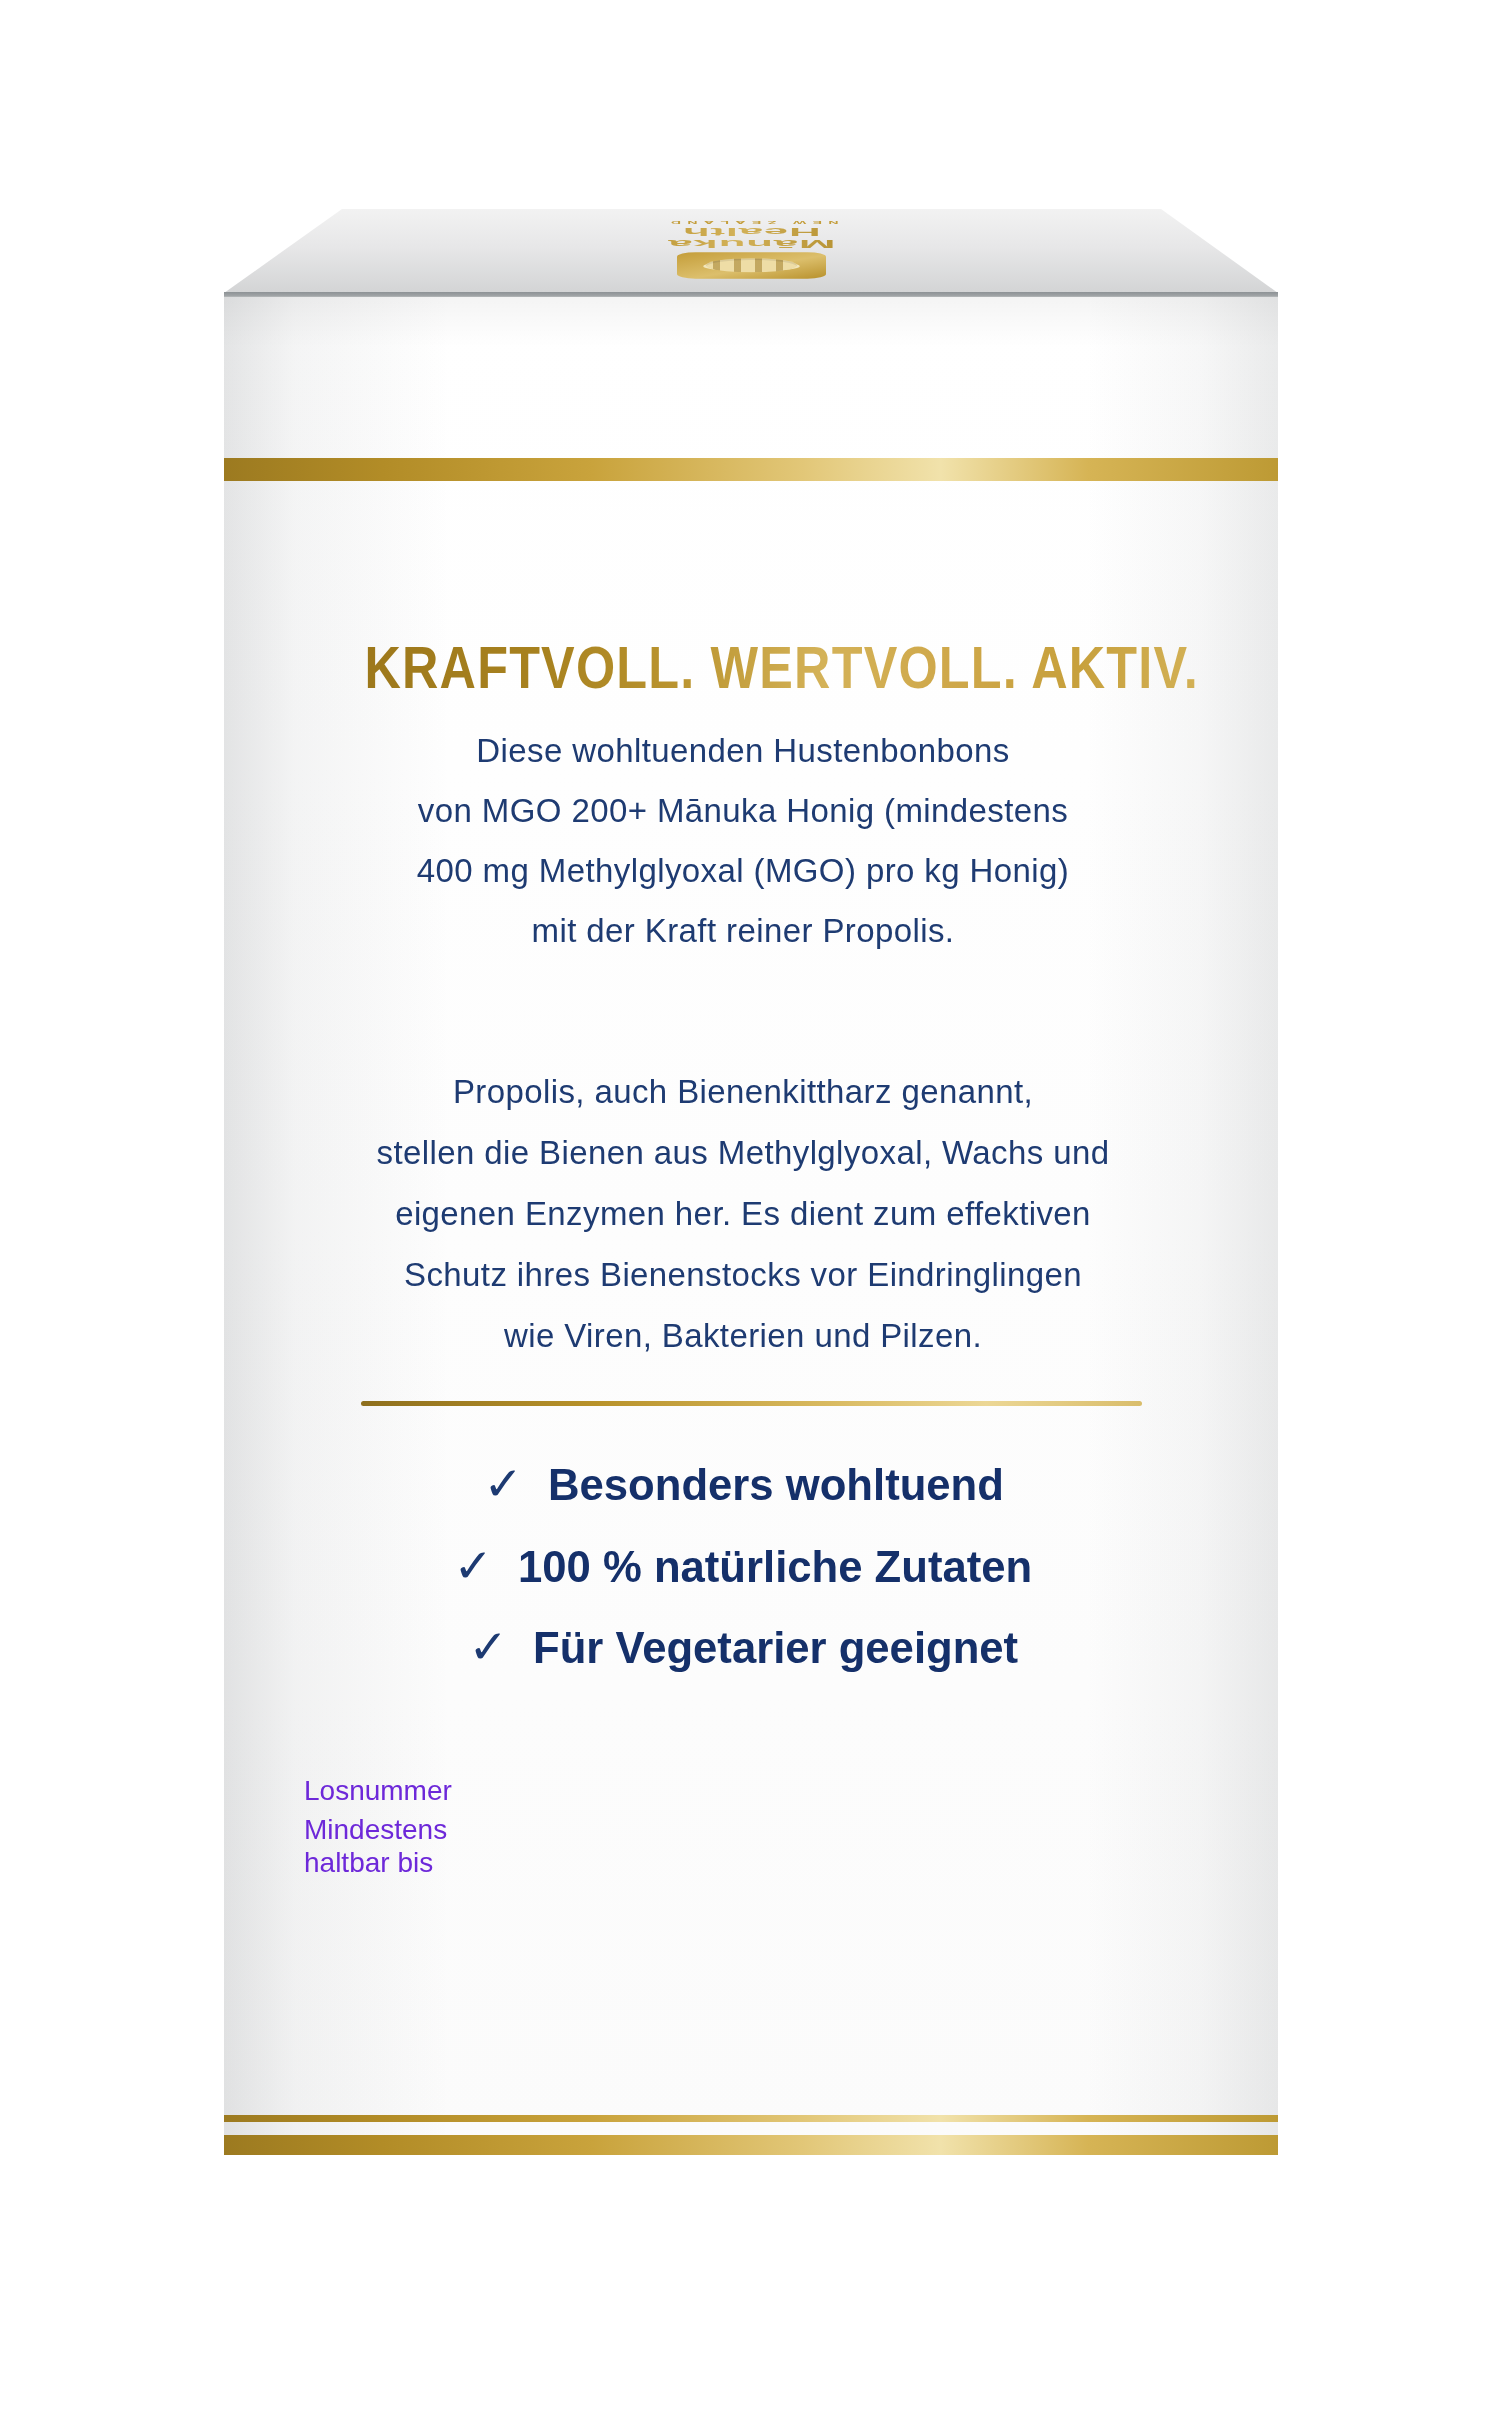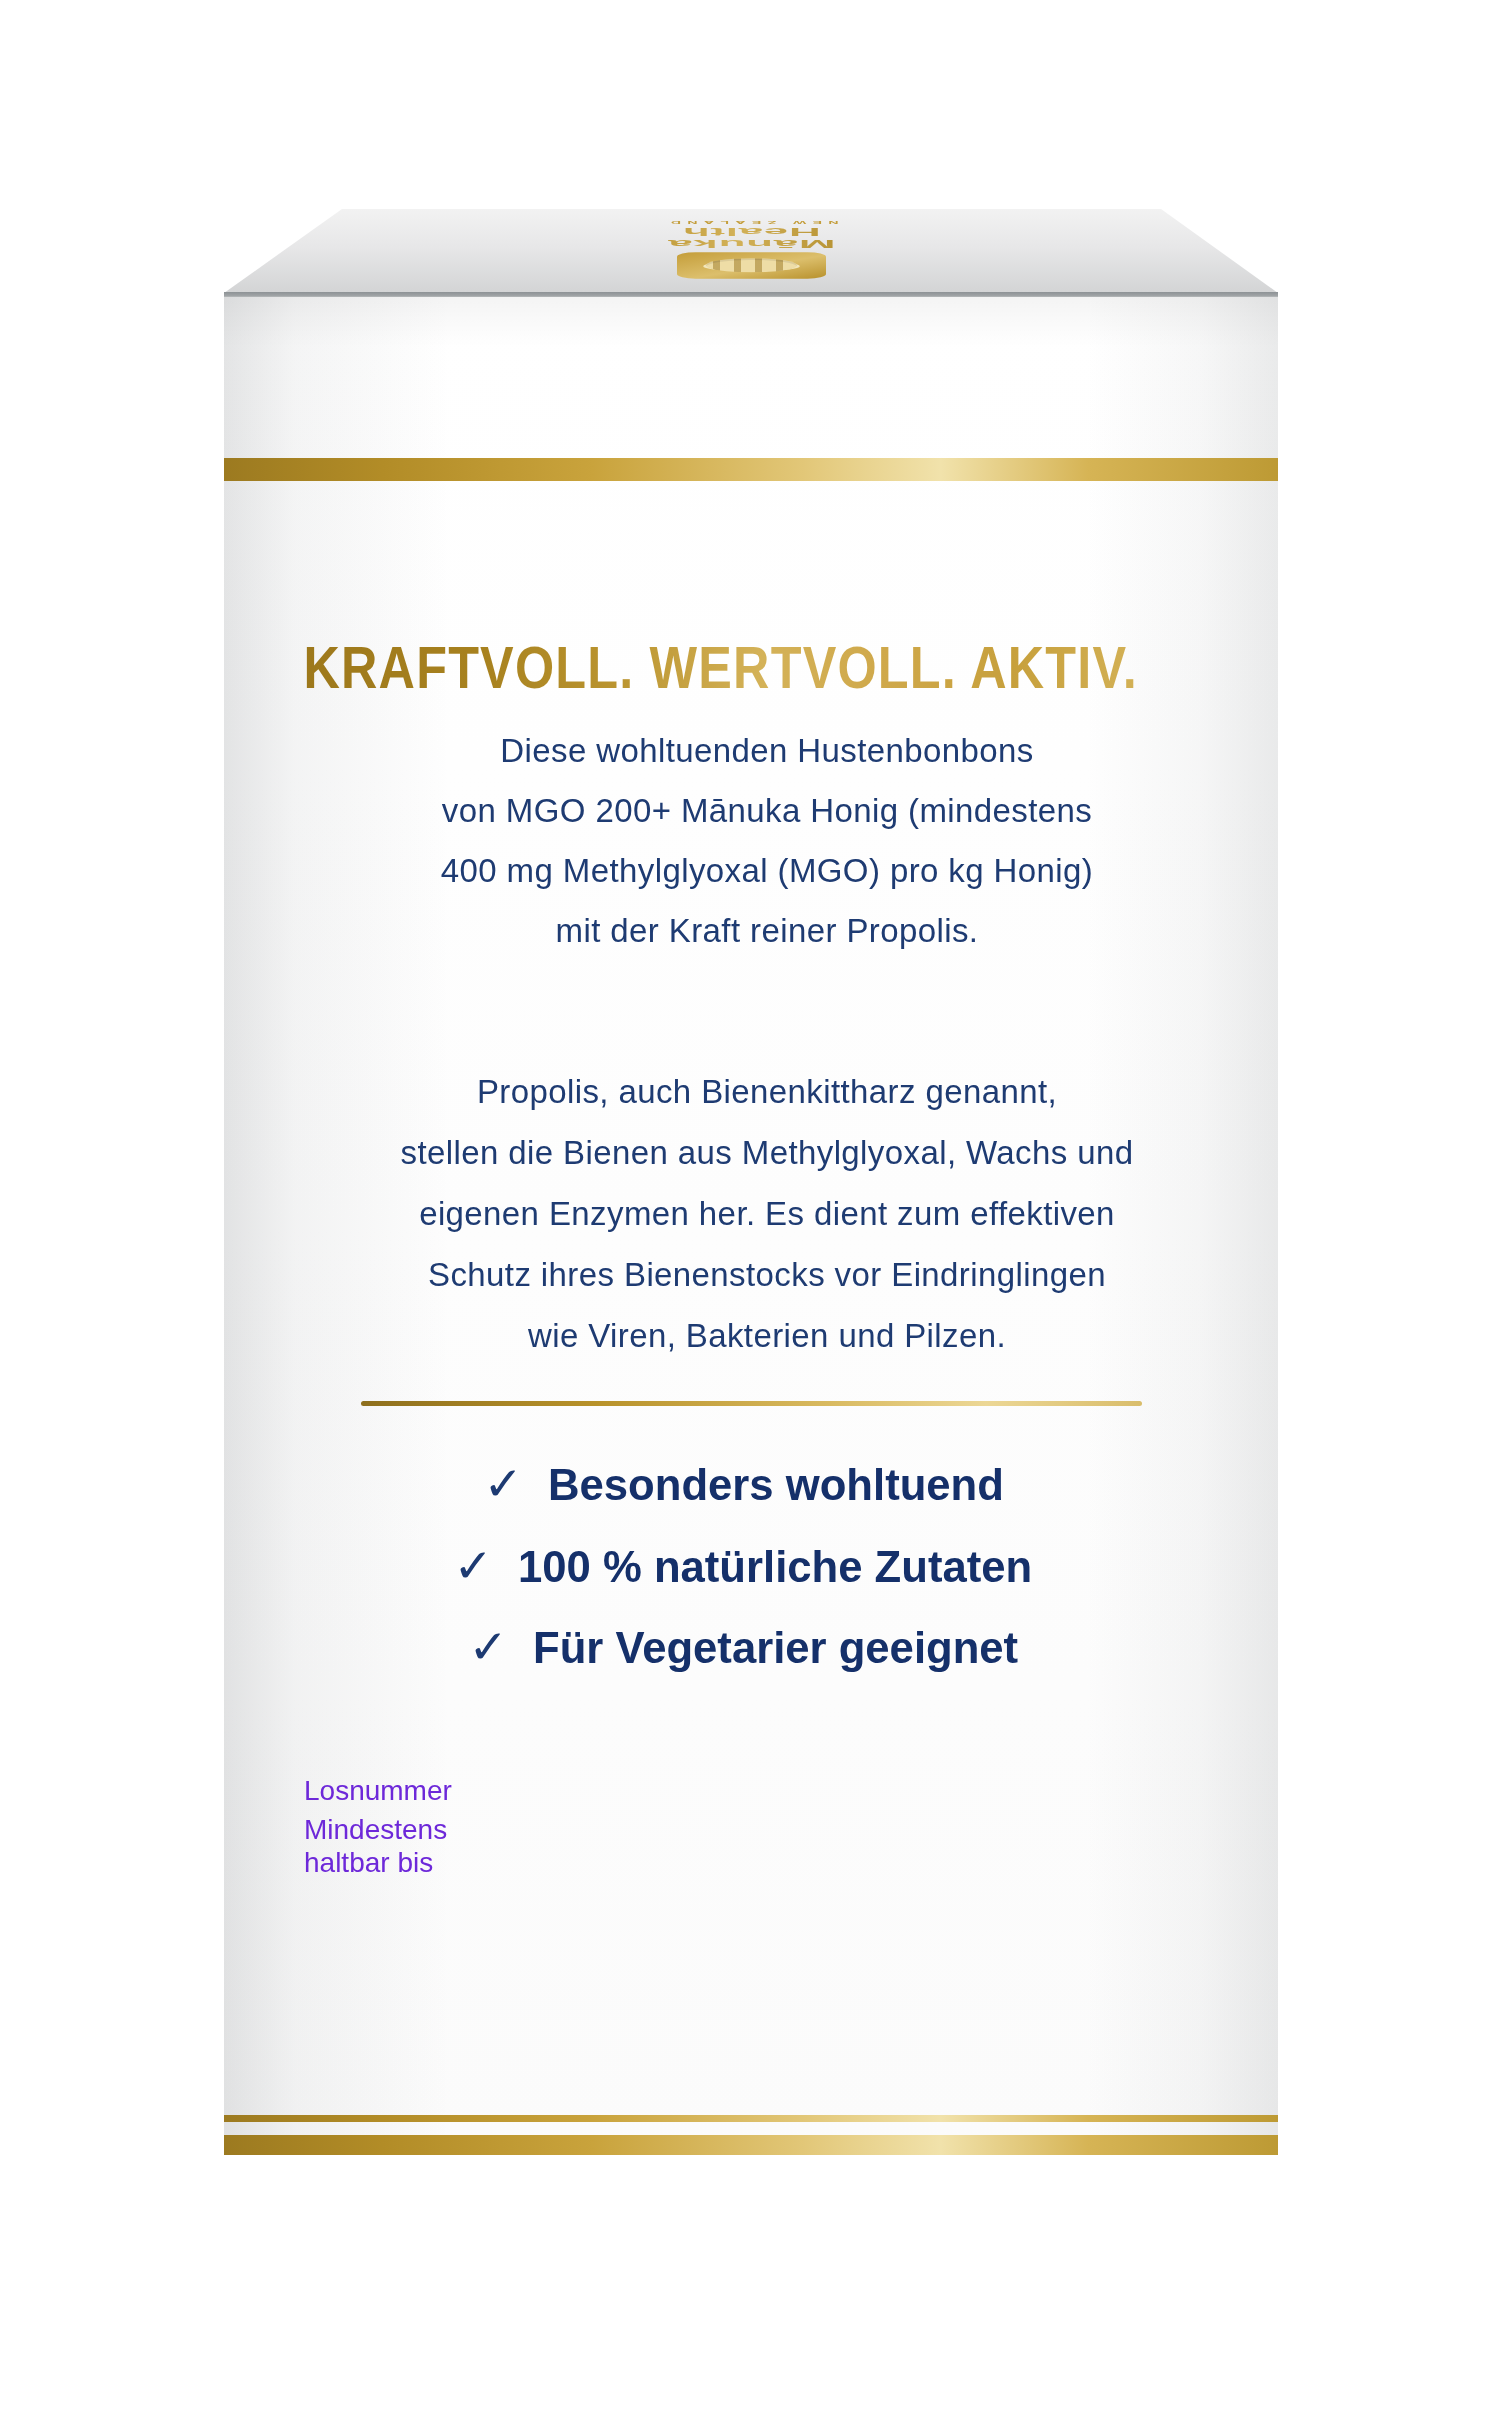--- a/index.html
+++ b/index.html
@@ -54,31 +54,31 @@
   }
   .logo-name {
     margin-top:7px; font-size:44px; font-weight:700; letter-spacing:0.7px;
     background: linear-gradient(90deg,#a8821f, #d2b158 55%, #b8912c);
     -webkit-background-clip:text; background-clip:text; color:transparent;
   }
   .logo-sub {
     margin-top:5.7px; font-size:14px; font-weight:700; letter-spacing:6.4px; color:#c49e3c;
   }
   
-  .headline { position:absolute; left:224px; top:633px; width:1054px; text-align:left; }
+  .headline { position:absolute; left:224px; top:633px; width:1054px; text-align:right; }
   .headline span {
     display:inline-block; transform:scaleX(.84); transform-origin:50% 50%;
     font-size:60px; font-weight:700; letter-spacing:1.4px; white-space:nowrap;
     background: linear-gradient(90deg,#9d781b 0%, #a8821f 22%, #bb9530 38%,
       #d4b258 55%, #cfa84a 70%, #c7a03c 85%, #d3b156 100%);
     -webkit-background-clip:text; background-clip:text; color:transparent;
   }
   
   .para {
-    position:absolute; left:240px; width:1054px; text-align:center;
+    position:absolute; left:216px; width:1054px; text-align:center;
     color:#1e3b72; font-size:33px; letter-spacing:0.4px;
   }
   .para1 { top:721px; line-height:60px; }
   .para2 { top:1061px; line-height:61px; }
   
   .divider {
     position:absolute; left:361px; top:1401px; width:781px; height:5px; border-radius:2.8px;
     background: linear-gradient(90deg,#8e6f1d 0%, #b8922a 30%, #d9ba60 60%, #ecd795 80%, #d9bd6b 100%);
   }
   

